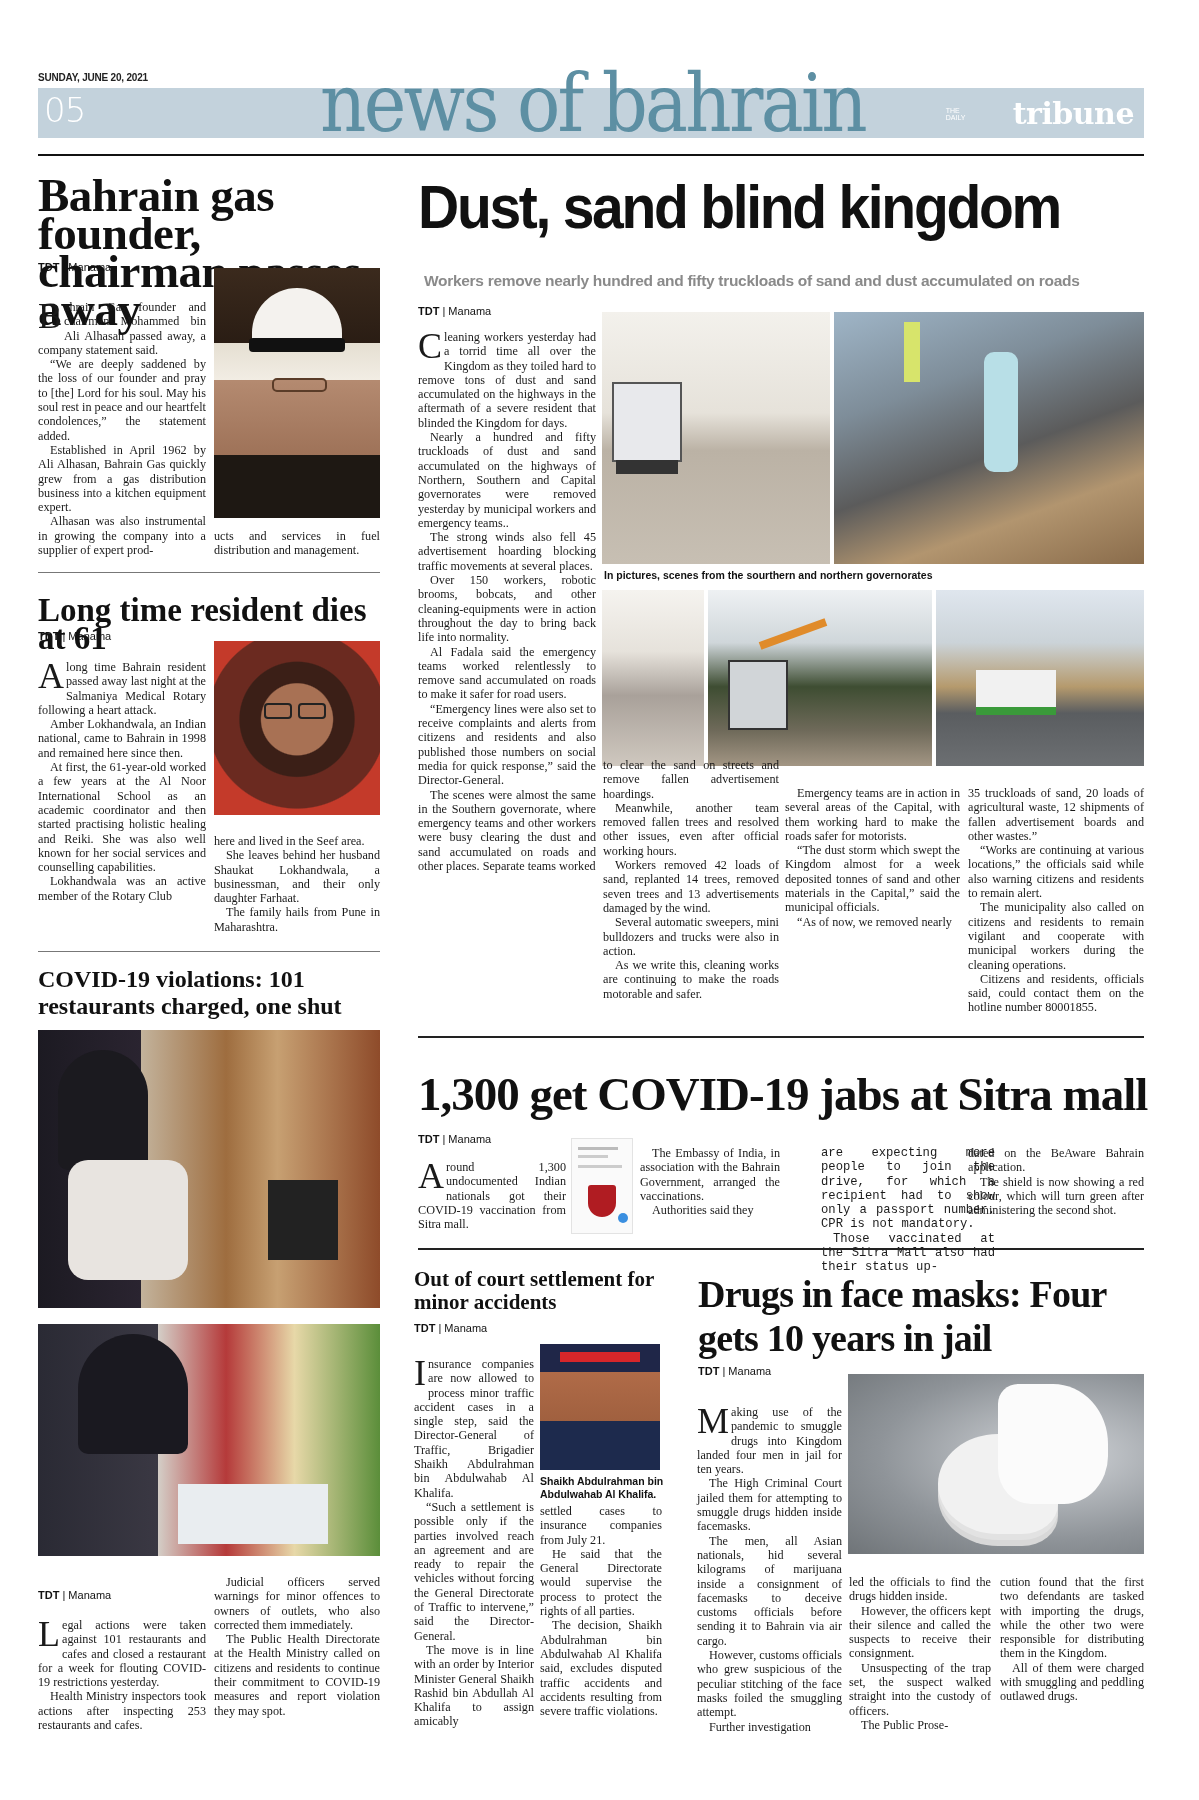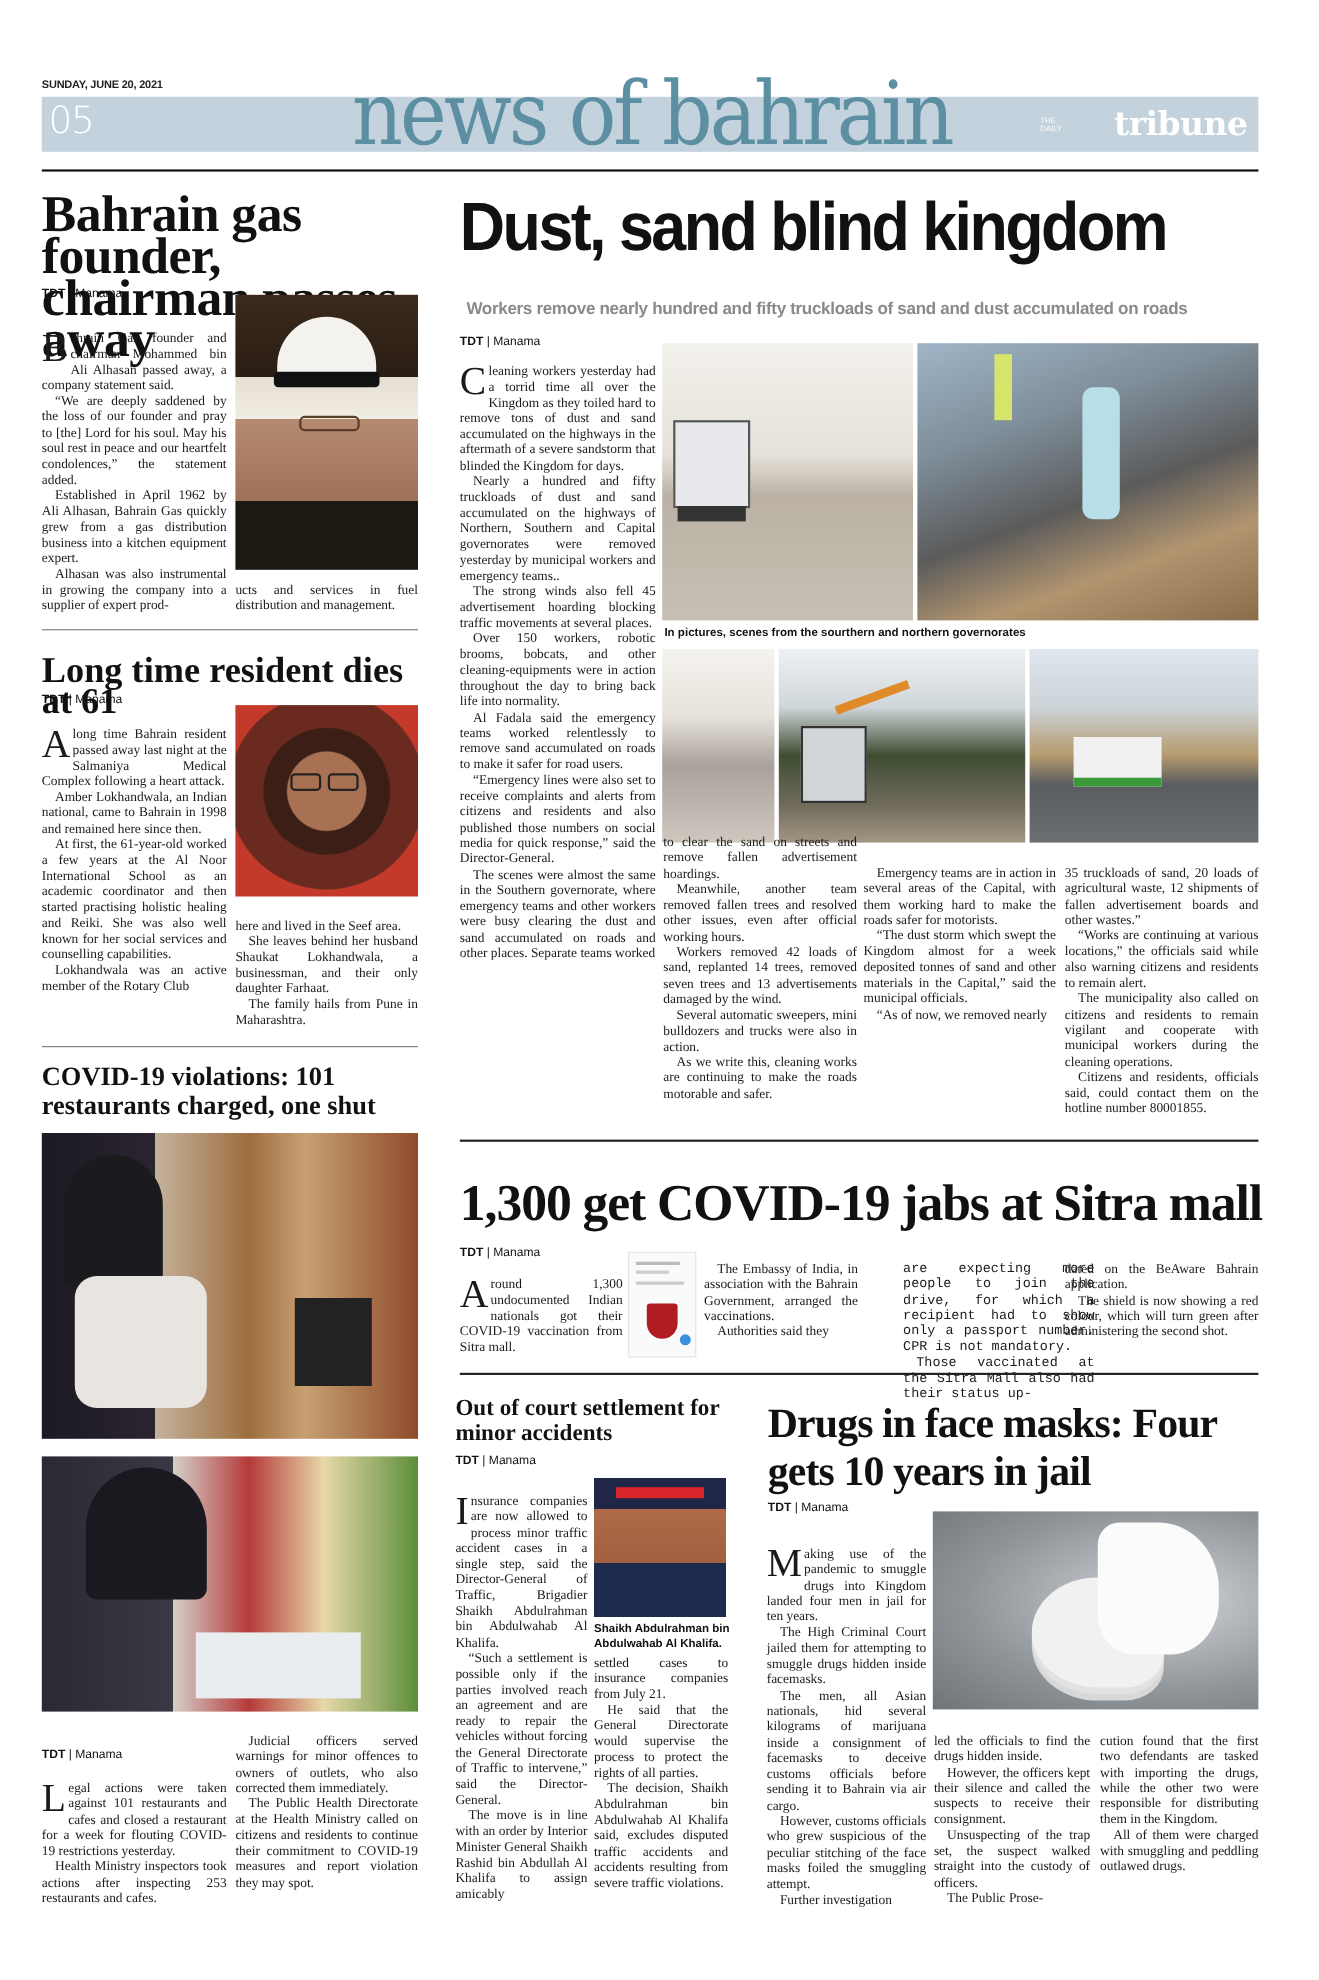--- a/index.html
+++ b/index.html
@@ -65,21 +65,21 @@
 
 <div class="hrule" style="left:38px;top:572px;width:342px;"></div>
 
 <div class="abs headline" style="left:38px;top:596px;width:350px;font-size:33px;line-height:28px;">Long time resident dies at 61</div>
 <div class="abs byline" style="left:38px;top:630px;"><b>TDT</b> <span>| Manama</span></div>
 <div class="photo" style="left:214px;top:641px;width:166px;height:174px;background:radial-gradient(circle at 50% 45%,#a87154 0 28%,#3b1f17 29% 45%,#6b2a20 46% 70%,#c43a2a 71%);">
   <div style="position:absolute;left:50px;top:62px;width:28px;height:16px;border:2px solid #222;border-radius:4px;"></div>
   <div style="position:absolute;left:84px;top:62px;width:28px;height:16px;border:2px solid #222;border-radius:4px;"></div>
 </div>
 <div class="abs col" style="left:38px;top:660px;width:168px;">
-  <p class="first"><span class="drop">A</span><span> long time Bahrain resident passed away last night at the Salmaniya Medical Complex following a heart attack.</span></p>
+  <p class="first"><span class="drop">A</span><span> long time Bahrain resident passed away last night at the Salmaniya Medical Rotary following a heart attack.</span></p>
   <p>Amber Lokhandwala, an Indian national, came to Bahrain in 1998 and remained here since then.</p>
   <p>At first, the 61-year-old worked a few years at the Al Noor International School as an academic coordinator and then started practising holistic healing and Reiki. She was also well known for her social services and counselling capabilities.</p>
   <p>Lokhandwala was an active member of the Rotary Club</p>
 </div>
 <div class="abs col" style="left:214px;top:834px;width:166px;">
   <p class="first">here and lived in the Seef area.</p>
   <p>She leaves behind her husband Shaukat Lokhandwala, a businessman, and their only daughter Farhaat.</p>
   <p>The family hails from Pune in Maharashtra.</p>
 </div>
 
@@ -121,21 +121,21 @@
 <div class="photo" style="left:602px;top:590px;width:102px;height:176px;background:linear-gradient(180deg,#f5f3ef 0%,#e6e2db 35%,#a9a19a 60%,#cfc8bf 100%);"></div>
 <div class="photo" style="left:708px;top:590px;width:224px;height:176px;background:linear-gradient(180deg,#eef1f3 0%,#cfd6da 30%,#3e4d32 55%,#6f6a5a 80%,#a39684 100%);">
   <div style="position:absolute;left:20px;top:70px;width:60px;height:70px;background:#d1d5d8;border:2px solid #333;"></div>
   <div style="position:absolute;left:50px;top:40px;width:70px;height:8px;background:#e08b2a;transform:rotate(-20deg);"></div>
 </div>
 <div class="photo" style="left:936px;top:590px;width:208px;height:176px;background:linear-gradient(180deg,#dfe6ee 0%,#cbd3d8 30%,#b59a6d 55%,#5a5d60 70%,#6c6f72 100%);">
   <div style="position:absolute;left:40px;top:80px;width:80px;height:45px;background:#f1f1f1;border-bottom:8px solid #3a9a3a;"></div>
 </div>
 
 <div class="abs col" style="left:418px;top:330px;width:178px;">
-  <p class="first"><span class="drop">C</span><span>leaning workers yesterday had a torrid time all over the Kingdom as they toiled hard to remove tons of dust and sand accumulated on the highways in the aftermath of a severe sandstorm that blinded the Kingdom for days.</span></p>
+  <p class="first"><span class="drop">C</span><span>leaning workers yesterday had a torrid time all over the Kingdom as they toiled hard to remove tons of dust and sand accumulated on the highways in the aftermath of a severe resident that blinded the Kingdom for days.</span></p>
   <p>Nearly a hundred and fifty truckloads of dust and sand accumulated on the highways of Northern, Southern and Capital governorates were removed yesterday by municipal workers and emergency teams..</p>
   <p>The strong winds also fell 45 advertisement hoarding blocking traffic movements at several places.</p>
   <p>Over 150 workers, robotic brooms, bobcats, and other cleaning-equipments were in action throughout the day to bring back life into normality.</p>
   <p>Al Fadala said the emergency teams worked relentlessly to remove sand accumulated on roads to make it safer for road users.</p>
   <p>“Emergency lines were also set to receive complaints and alerts from citizens and residents and also published those numbers on social media for quick response,” said the Director-General.</p>
   <p>The scenes were almost the same in the Southern governorate, where emergency teams and other workers were busy clearing the dust and sand accumulated on roads and other places. Separate teams worked</p>
 </div>
 <div class="abs col" style="left:603px;top:758px;width:176px;">
   <p class="first">to clear the sand on streets and remove fallen advertisement hoardings.</p>
   <p>Meanwhile, another team removed fallen trees and resolved other issues, even after official working hours.</p>

